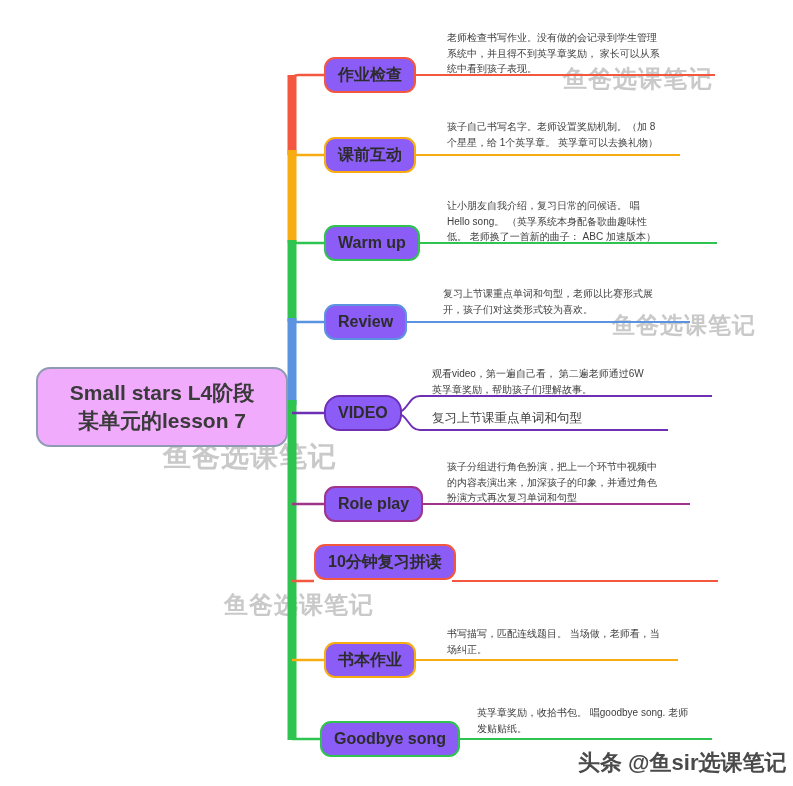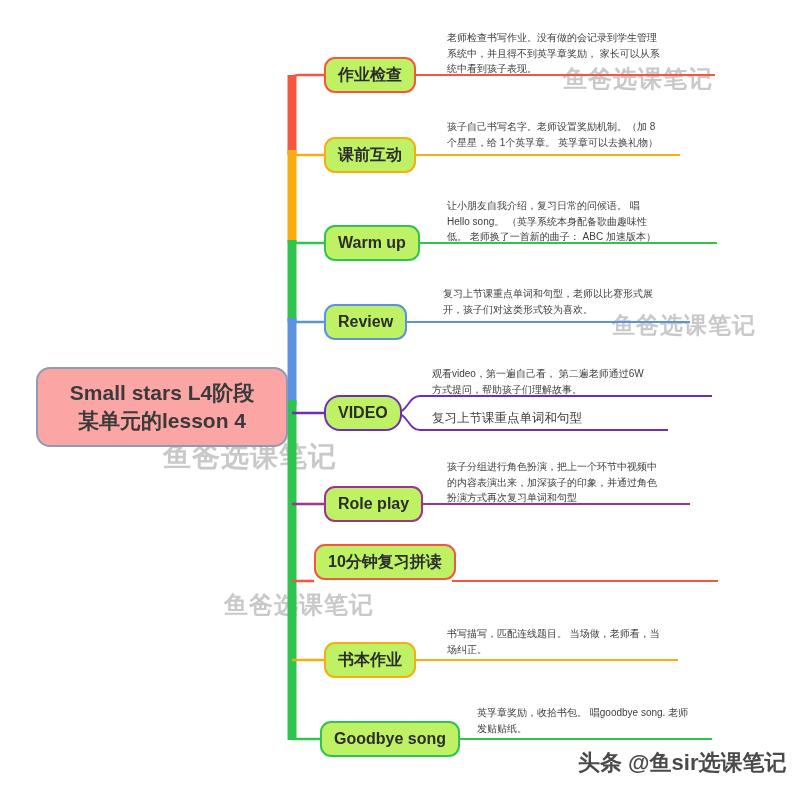--- a/index.html
+++ b/index.html
@@ -55,40 +55,40 @@
   
   .root-node {
     position: absolute;
     left: 36px;
     top: 367px;
     width: 252px;
     height: 80px;
     box-sizing: border-box;
     border: 2px solid #8f9bb3;
     border-radius: 14px;
-    background: #fca5a5;
+    background: #f0abfc;
     display: flex;
     flex-direction: column;
     align-items: center;
     justify-content: center;
     z-index: 4;
   }
   .root-line {
     font-size: 21px;
     font-weight: bold;
     color: #3a3a3a;
     line-height: 1.32;
     white-space: nowrap;
   }
 
   
   .topic {
     position: absolute;
     box-sizing: border-box;
-    background: #bef264;
+    background: #8b5cf6;
     border-width: 2px;
     border-style: solid;
     border-radius: 11px;
     display: flex;
     align-items: center;
     justify-content: center;
     padding: 0 12px;
     height: 36px;
     z-index: 4;
   }
@@ -154,21 +154,21 @@
     <path d="M452 581 L718 581" stroke="#f4573f" stroke-width="2" fill="none"></path>
     <path d="M408 660 L678 660" stroke="#f7ac12" stroke-width="2" fill="none"></path>
     <path d="M443 739 L712 739" stroke="#2ec44f" stroke-width="2" fill="none"></path>
 
     <path d="M395 413 C 408 413 408 396 420 396 L712 396" stroke="#6f2fb5" stroke-width="2" fill="none"></path>
     <path d="M395 413 C 408 413 408 430 420 430 L668 430" stroke="#6f2fb5" stroke-width="2" fill="none"></path>
   </svg>
 
   <div class="root-node">
     <div class="root-line">Small stars L4阶段</div>
-    <div class="root-line">某单元的lesson 4</div>
+    <div class="root-line">某单元的lesson 7</div>
   </div>
 
   <div class="topic" style="left:324px; top:57px; border-color:#f4573f;">
     <span class="topic-label">作业检查</span>
   </div>
   <div class="desc" style="left:447px; top:30px; width:262px;">老师检查书写作业。没有做的会记录到学生管理
 系统中，并且得不到英孚章奖励， 家长可以从系
 统中看到孩子表现。</div>
 
   <div class="topic" style="left:324px; top:137px; border-color:#f7ac12;">
@@ -187,21 +187,21 @@
   <div class="topic" style="left:324px; top:304px; border-color:#5b93e0;">
     <span class="topic-label">Review</span>
   </div>
   <div class="desc" style="left:443px; top:286px; width:262px;">复习上节课重点单词和句型，老师以比赛形式展
 开，孩子们对这类形式较为喜欢。</div>
 
   <div class="topic" style="left:324px; top:395px; border-color:#6f2fb5;border-radius:16px;">
     <span class="topic-label">VIDEO</span>
   </div>
   <div class="desc" style="left:432px; top:366px; width:268px;">观看video，第一遍自己看， 第二遍老师通过6W
-方式提问，帮助孩子们理解故事。</div>
+英孚章奖励，帮助孩子们理解故事。</div>
   <div class="desc-sub" style="left:432px; top:409px; width:268px;">复习上节课重点单词和句型</div>
 
   <div class="topic" style="left:324px; top:486px; border-color:#a0348b;">
     <span class="topic-label">Role play</span>
   </div>
   <div class="desc" style="left:447px; top:459px; width:265px;">孩子分组进行角色扮演，把上一个环节中视频中
 的内容表演出来，加深孩子的印象，并通过角色
 扮演方式再次复习单词和句型</div>
 
   <div class="topic" style="left:314px; top:544px; border-color:#f4573f;">

